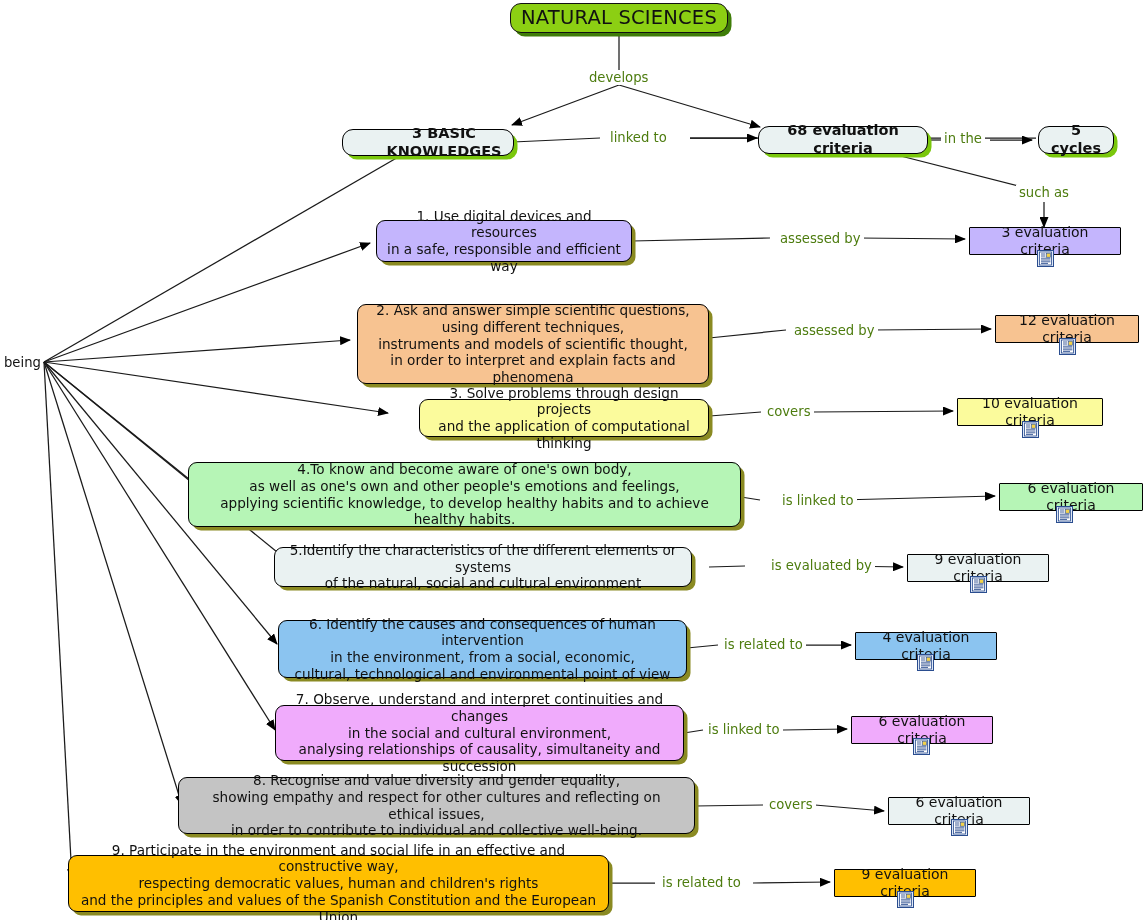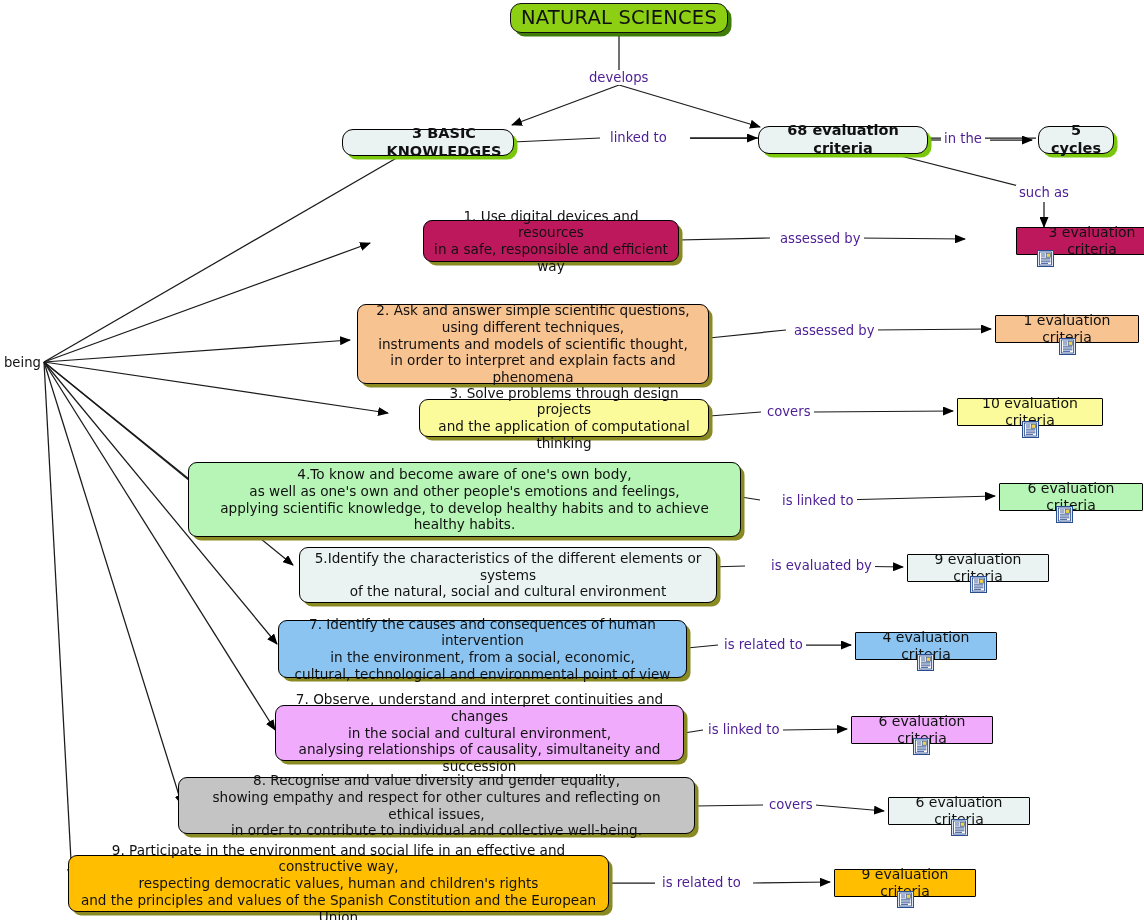--- a/index.html
+++ b/index.html
@@ -42,35 +42,35 @@
   .bold-node{
     background:#eaf2f2;
     font-weight:bold;
     font-size:14.5px;
     border-radius:11px;
   }
   .crit-node{font-size:14px;border-radius:1px;}
   .concept{font-size:13.6px;}
 
   
-  .c-pink{background:#be185d;margin-left:47px;}
+  .c-pink{background:#c4b5fd;}
   .c-orange{background:#f7c391;}
   .c-yellow{background:#fbfb9c;}
   .c-green{background:#b6f5b6;}
   .c-white{background:#eaf2f2;}
   .c-blue{background:#8bc4f0;}
   .c-purple{background:#f0abfc;}
   .c-gray{background:#c4c4c4;}
   .c-amber{background:#ffbf00;}
 
   
   .elabel{
     position:absolute;
     font-size:13.2px;
-    color:#4c1d95;
+    color:#4d7c0f;
     background:#ffffff;
     padding:0 3px;
     white-space:nowrap;
     line-height:15px;
   }
 
   
   .doc-icon{
     position:absolute;
     width:17px;height:17px;
@@ -189,21 +189,21 @@
           <line x1="4" y1="13.4" x2="11" y2="13.4"></line>
       </g>
     </svg>
   </span>
 
   <div class="node concept c-orange sh-olive" style="left:357px;top:304px;width:352px;height:80px;">2. Ask and answer simple scientific questions,
 using different techniques,
 instruments and models of scientific thought,
 in order to interpret and explain facts and phenomena</div>
   <span class="elabel" style="left:791px;top:323px;">assessed by</span>
-  <div class="node crit-node c-orange" style="left:995px;top:315px;width:144px;height:28px;">1 evaluation criteria</div>
+  <div class="node crit-node c-orange" style="left:995px;top:315px;width:144px;height:28px;">12 evaluation criteria</div>
   <span class="doc-icon" style="left:1059px;top:338px;">
     <svg viewBox="0 0 17 17" width="17" height="17">
       <rect x="0.5" y="0.5" width="16" height="16" fill="#dfe8f6" stroke="#2a4d8f" stroke-width="1"></rect>
       <rect x="2.5" y="2" width="12" height="13" fill="#ffffff" stroke="#2a4d8f" stroke-width="0.8"></rect>
       <rect x="9.5" y="3.2" width="4" height="4" fill="#f3d24a" stroke="#2a4d8f" stroke-width="0.6"></rect>
       <g stroke="#2a4d8f" stroke-width="0.9">
         <line x1="4" y1="4" x2="8.4" y2="4"></line>
           <line x1="4" y1="6" x2="8.4" y2="6"></line>
         <line x1="4" y1="8.2" x2="13.4" y2="8.2"></line>
           <line x1="4" y1="10" x2="13.4" y2="10"></line>
@@ -226,62 +226,62 @@
         <line x1="4" y1="4" x2="8.4" y2="4"></line>
           <line x1="4" y1="6" x2="8.4" y2="6"></line>
         <line x1="4" y1="8.2" x2="13.4" y2="8.2"></line>
           <line x1="4" y1="10" x2="13.4" y2="10"></line>
         <line x1="4" y1="11.8" x2="13.4" y2="11.8"></line>
           <line x1="4" y1="13.4" x2="11" y2="13.4"></line>
       </g>
     </svg>
   </span>
 
-  <div class="node concept c-green sh-olive" style="left:188px;top:462px;width:553px;height:75px;">4.To know and become aware of one's own body,
+  <div class="node concept c-green sh-olive" style="left:188px;top:462px;width:553px;height:65px;">4.To know and become aware of one's own body,
 as well as one's own and other people's emotions and feelings,
 applying scientific knowledge, to develop healthy habits and to achieve healthy habits.</div>
   <span class="elabel" style="left:779px;top:493px;">is linked to</span>
   <div class="node crit-node c-green" style="left:999px;top:483px;width:144px;height:28px;">6 evaluation criteria</div>
   <span class="doc-icon" style="left:1056px;top:506px;">
     <svg viewBox="0 0 17 17" width="17" height="17">
       <rect x="0.5" y="0.5" width="16" height="16" fill="#dfe8f6" stroke="#2a4d8f" stroke-width="1"></rect>
       <rect x="2.5" y="2" width="12" height="13" fill="#ffffff" stroke="#2a4d8f" stroke-width="0.8"></rect>
       <rect x="9.5" y="3.2" width="4" height="4" fill="#f3d24a" stroke="#2a4d8f" stroke-width="0.6"></rect>
       <g stroke="#2a4d8f" stroke-width="0.9">
         <line x1="4" y1="4" x2="8.4" y2="4"></line>
           <line x1="4" y1="6" x2="8.4" y2="6"></line>
         <line x1="4" y1="8.2" x2="13.4" y2="8.2"></line>
           <line x1="4" y1="10" x2="13.4" y2="10"></line>
         <line x1="4" y1="11.8" x2="13.4" y2="11.8"></line>
           <line x1="4" y1="13.4" x2="11" y2="13.4"></line>
       </g>
     </svg>
   </span>
 
-  <div class="node concept c-white sh-olive" style="left:299px;top:547px;width:418px;height:56px;">5.Identify the characteristics of the different elements or systems
+  <div class="node concept c-white sh-olive" style="left:274px;top:547px;width:418px;height:40px;">5.Identify the characteristics of the different elements or systems
 of the natural, social and cultural environment</div>
   <span class="elabel" style="left:768px;top:558px;">is evaluated by</span>
   <div class="node crit-node c-white" style="left:907px;top:554px;width:142px;height:28px;">9 evaluation criteria</div>
   <span class="doc-icon" style="left:970px;top:576px;">
     <svg viewBox="0 0 17 17" width="17" height="17">
       <rect x="0.5" y="0.5" width="16" height="16" fill="#dfe8f6" stroke="#2a4d8f" stroke-width="1"></rect>
       <rect x="2.5" y="2" width="12" height="13" fill="#ffffff" stroke="#2a4d8f" stroke-width="0.8"></rect>
       <rect x="9.5" y="3.2" width="4" height="4" fill="#f3d24a" stroke="#2a4d8f" stroke-width="0.6"></rect>
       <g stroke="#2a4d8f" stroke-width="0.9">
         <line x1="4" y1="4" x2="8.4" y2="4"></line>
           <line x1="4" y1="6" x2="8.4" y2="6"></line>
         <line x1="4" y1="8.2" x2="13.4" y2="8.2"></line>
           <line x1="4" y1="10" x2="13.4" y2="10"></line>
         <line x1="4" y1="11.8" x2="13.4" y2="11.8"></line>
           <line x1="4" y1="13.4" x2="11" y2="13.4"></line>
       </g>
     </svg>
   </span>
 
-  <div class="node concept c-blue sh-olive" style="left:278px;top:620px;width:409px;height:58px;">7. Identify the causes and consequences of human intervention
+  <div class="node concept c-blue sh-olive" style="left:278px;top:620px;width:409px;height:58px;">6. Identify the causes and consequences of human intervention
 in the environment, from a social, economic,
 cultural, technological and environmental point of view</div>
   <span class="elabel" style="left:721px;top:637px;">is related to</span>
   <div class="node crit-node c-blue" style="left:855px;top:632px;width:142px;height:28px;">4 evaluation criteria</div>
   <span class="doc-icon" style="left:917px;top:654px;">
     <svg viewBox="0 0 17 17" width="17" height="17">
       <rect x="0.5" y="0.5" width="16" height="16" fill="#dfe8f6" stroke="#2a4d8f" stroke-width="1"></rect>
       <rect x="2.5" y="2" width="12" height="13" fill="#ffffff" stroke="#2a4d8f" stroke-width="0.8"></rect>
       <rect x="9.5" y="3.2" width="4" height="4" fill="#f3d24a" stroke="#2a4d8f" stroke-width="0.6"></rect>
       <g stroke="#2a4d8f" stroke-width="0.9">

